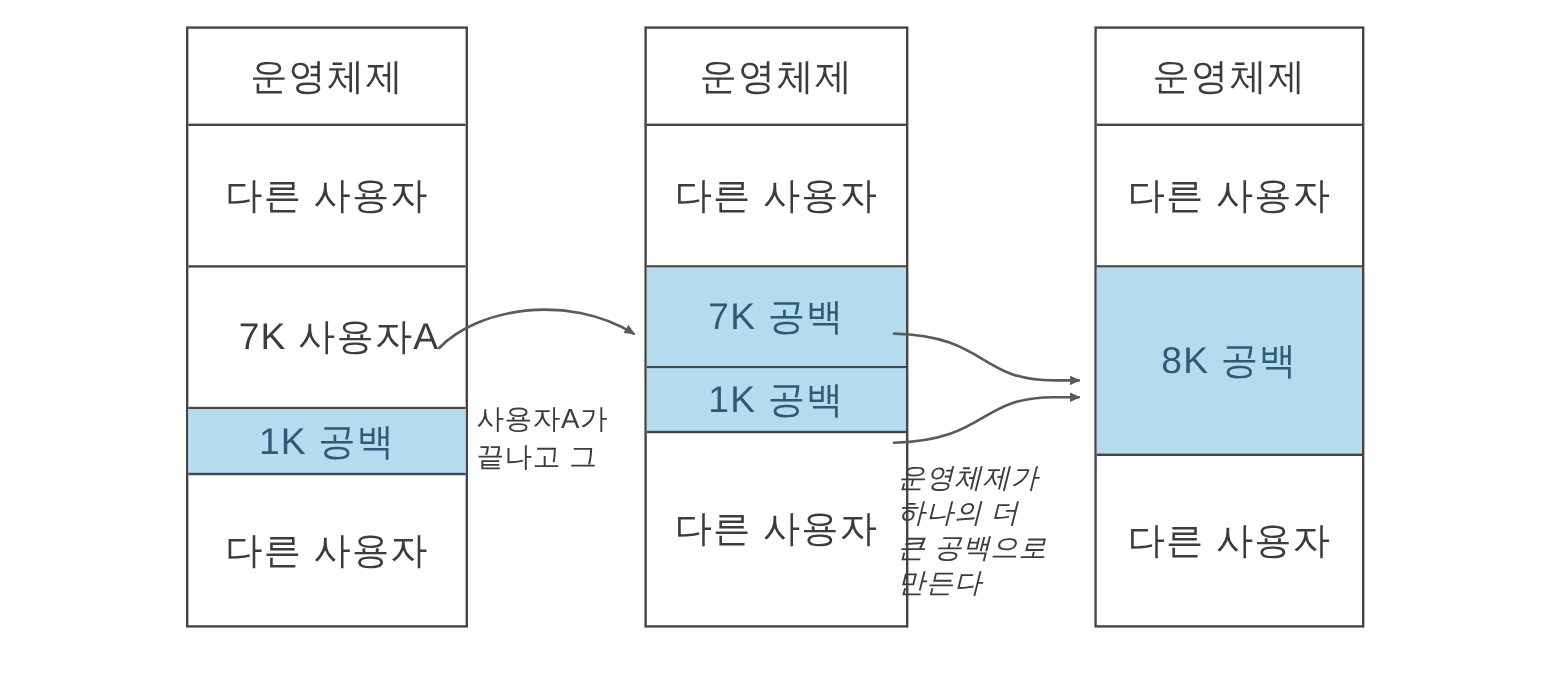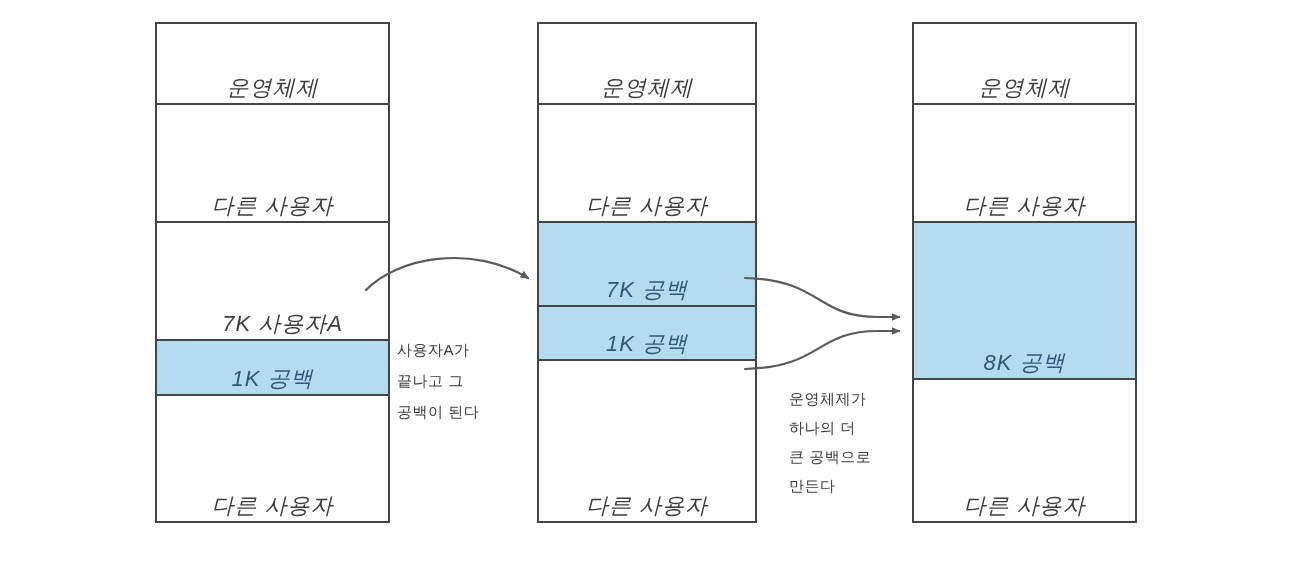--- a/index.html
+++ b/index.html
@@ -21,38 +21,37 @@
     box-sizing: border-box;
     border: 2px solid var(--border-color, #454545);
     background: #ffffff;
     display: flex;
     flex-direction: column;
   }
   .memory-section {
     box-sizing: border-box;
     border-bottom: 2px solid var(--border-color, #454545);
     display: flex;
-    align-items: flex-end;
+    align-items: center;
     justify-content: center;
-    font-size: 22px;
+    font-size: 31px;
     letter-spacing: 1px;
     color: var(--text-color, #3c3c3c);
-    font-style: italic;
   }
   .memory-section:last-child {
     border-bottom: none;
     flex: 1;
   }
   .memory-section.free {
     background: var(--free-fill-color, #b5dbef);
     color: var(--free-text-color, #2f5a75);
   }
   .annotation {
     position: absolute;
-    font-size: 15px;
+    font-size: 23px;
     letter-spacing: 0.5px;
     color: var(--text-color, #3c3c3c);
     white-space: nowrap;
   }
   .annotation .annotation-line {
     display: block;
   }
   #annotation-1 .annotation-line { line-height: 31px; }
   #annotation-2 .annotation-line { line-height: 29px; }
   #arrow-overlay {
@@ -125,24 +124,23 @@
       <span>8K 공백</span>
     </div>
     <div class="memory-section">
       <span>다른 사용자</span>
     </div>
   </div>
 
   <div class="annotation" id="annotation-1" style="left:397px; top:334px;">
     <span class="annotation-line">사용자A가</span>
     <span class="annotation-line">끝나고 그</span>
-    <span class="annotation-line">공백이 된다</span>
   </div>
 
-  <div class="annotation" id="annotation-2" style="left:789px; top:384px;">
+  <div class="annotation" id="annotation-2" style="left:748px; top:384px;font-style:italic;">
     <span class="annotation-line">운영체제가</span>
     <span class="annotation-line">하나의 더</span>
     <span class="annotation-line">큰 공백으로</span>
     <span class="annotation-line">만든다</span>
   </div>
 
   <svg id="arrow-overlay" viewBox="0 0 1294 564" xmlns="http://www.w3.org/2000/svg">
     <defs>
       <marker id="arrowhead" markerWidth="9" markerHeight="8" refX="7.5" refY="4" orient="auto" markerUnits="userSpaceOnUse">
         <path class="arrowhead-shape" d="M0,0 L9,4 L0,8 Z"></path>

